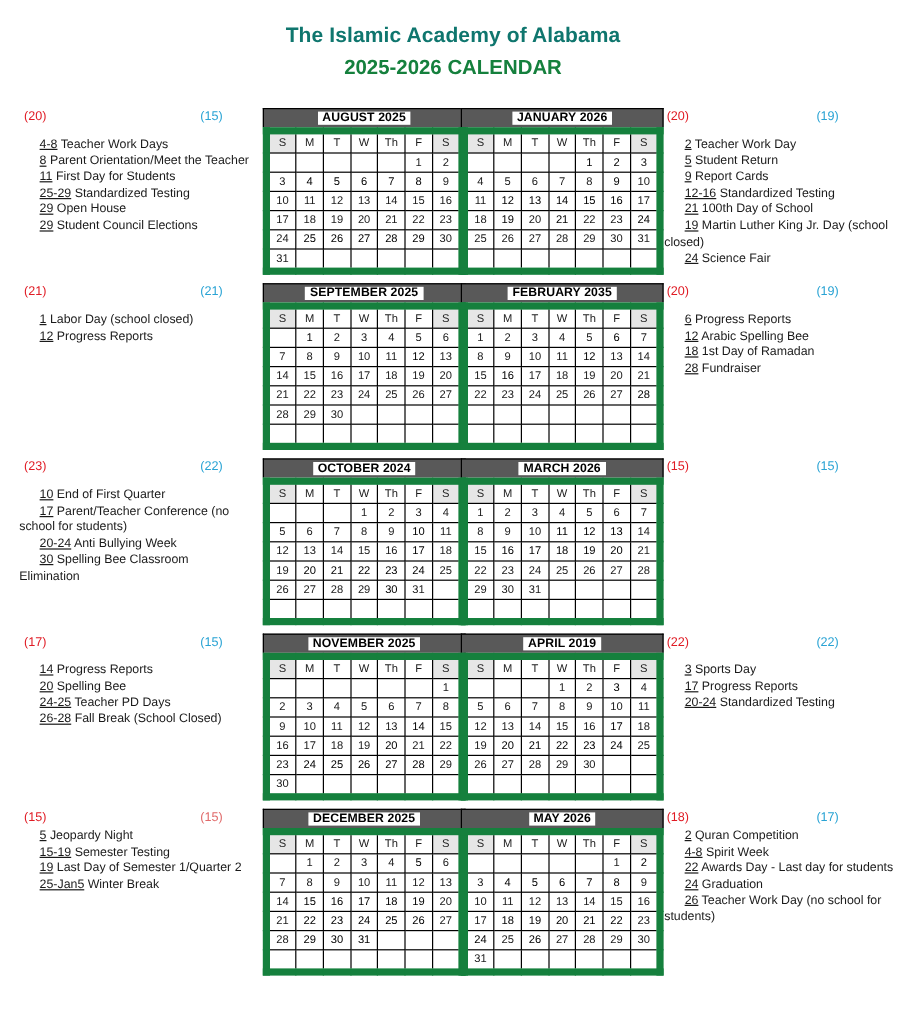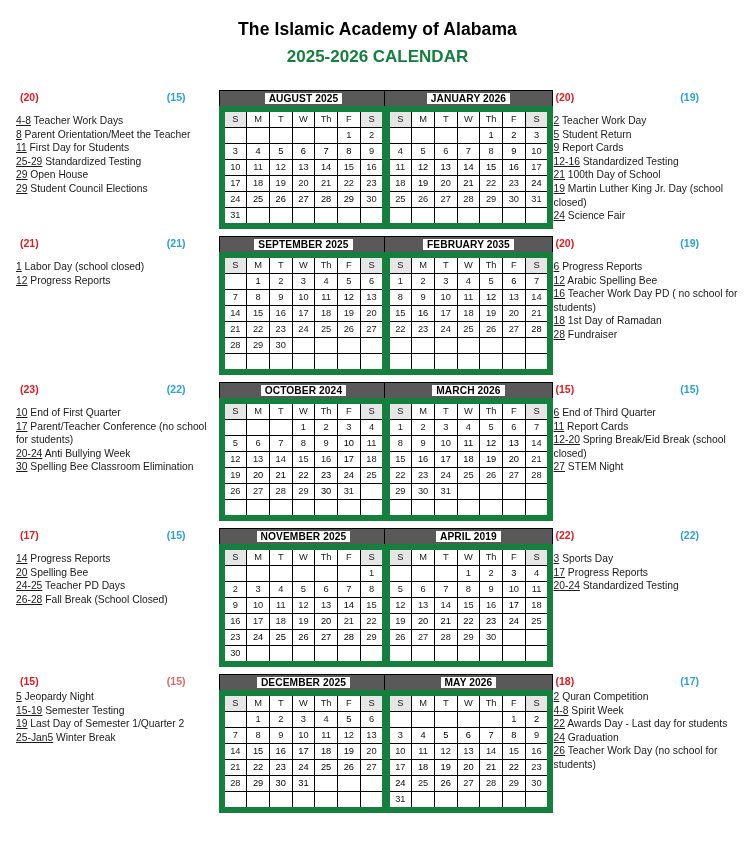--- a/index.html
+++ b/index.html
@@ -7,21 +7,21 @@
     width:755px;height:855px;background:#ffffff;
     font-family:"Liberation Sans", sans-serif;
     color:#1a1a1a;overflow:hidden;
   }
   .page{position:relative;width:755px;height:855px;}
 
   
   .header{text-align:center;padding-top:18px;}
   .header h1{
     margin:0;font-size:17.5px;font-weight:bold;letter-spacing:.1px;
-    color:#000000;line-height:1.35;
+    color:#0f766e;line-height:1.35;
   }
   .header h2{
     margin:4px 0 0 0;font-size:17px;font-weight:bold;color:#15803d;line-height:1.35;
   }
 
   
   .rows{position:absolute;top:90px;left:0;width:755px;}
   .row{
     display:flex;align-items:flex-start;
     height:146px;
@@ -29,36 +29,36 @@
   .row.last{height:170px;}
   .notes{
     width:218px;box-sizing:border-box;
     padding:0 6px 0 16px;
   }
   .notes.right{width:212px;padding:0 4px 0 8px;}
   .calwrap{width:165px;box-sizing:border-box;padding-left:3px;}
 
   .counts{
     display:flex;justify-content:space-between;
-    font-size:10.5px;font-weight:bold;
+    font-size:10.5px;font-weight:normal;
     padding:0 24px 0 4px;
     height:14px;line-height:14px;gap:40px;
   }
   .counts.right{padding:0 52px 0 2px;}
   .count-red{color:#e01b24;}
   .count-blue{color:#29a3d4;}
   .count-red2{color:#e06a6a;}
 
   .note-list{margin-top:10px;}
   .note-list.tight{margin-top:2px;}
   .note{
     font-size:10.3px;line-height:13.6px;color:#1a1a1a;
     white-space:normal;
   }
-  .note .d{text-decoration:underline;}
+  .note .d{text-decoration:underline;margin-left:17px;}
 
   
   table.cal{
     border-collapse:collapse;
     width:152px;
     table-layout:fixed;
     border:6px solid #15803d;
   }
   table.cal td, table.cal th{
     border:1px solid #000;
@@ -432,21 +432,20 @@
           </table>
         </div>
         <div class="notes right">
           <div class="counts right">
             <span class="count-red">(20)</span>
             <span class="count-blue">(19)</span>
           </div>
           <div class="note-list">
             <div class="note"><span class="d">6</span> Progress Reports</div>
             <div class="note"><span class="d">12</span> Arabic Spelling Bee</div>
-            <div class="note"><span class="d">16</span> Teacher Work Day PD ( no school for students)</div>
             <div class="note"><span class="d">18</span> 1st Day of Ramadan</div>
             <div class="note"><span class="d">28</span>  Fundraiser</div>
           </div>
         </div>
       </div>
       <div class="row">
         <div class="notes">
           <div class="counts">
             <span class="count-red">(23)</span>
             <span class="count-blue">(22)</span>
@@ -600,26 +599,20 @@
                 <td class="wk">&nbsp;</td>
               </tr>
             </tbody>
           </table>
         </div>
         <div class="notes right">
           <div class="counts right">
             <span class="count-red">(15)</span>
             <span class="count-blue">(15)</span>
           </div>
-          <div class="note-list">
-            <div class="note"><span class="d">6</span> End of Third Quarter</div>
-            <div class="note"><span class="d">11</span> Report Cards</div>
-            <div class="note"><span class="d">12-20</span> Spring Break/Eid Break (school closed)</div>
-            <div class="note"><span class="d">27</span> STEM Night</div>
-          </div>
         </div>
       </div>
       <div class="row">
         <div class="notes">
           <div class="counts">
             <span class="count-red">(17)</span>
             <span class="count-blue">(15)</span>
           </div>
           <div class="note-list">
             <div class="note"><span class="d">14</span> Progress Reports</div>

